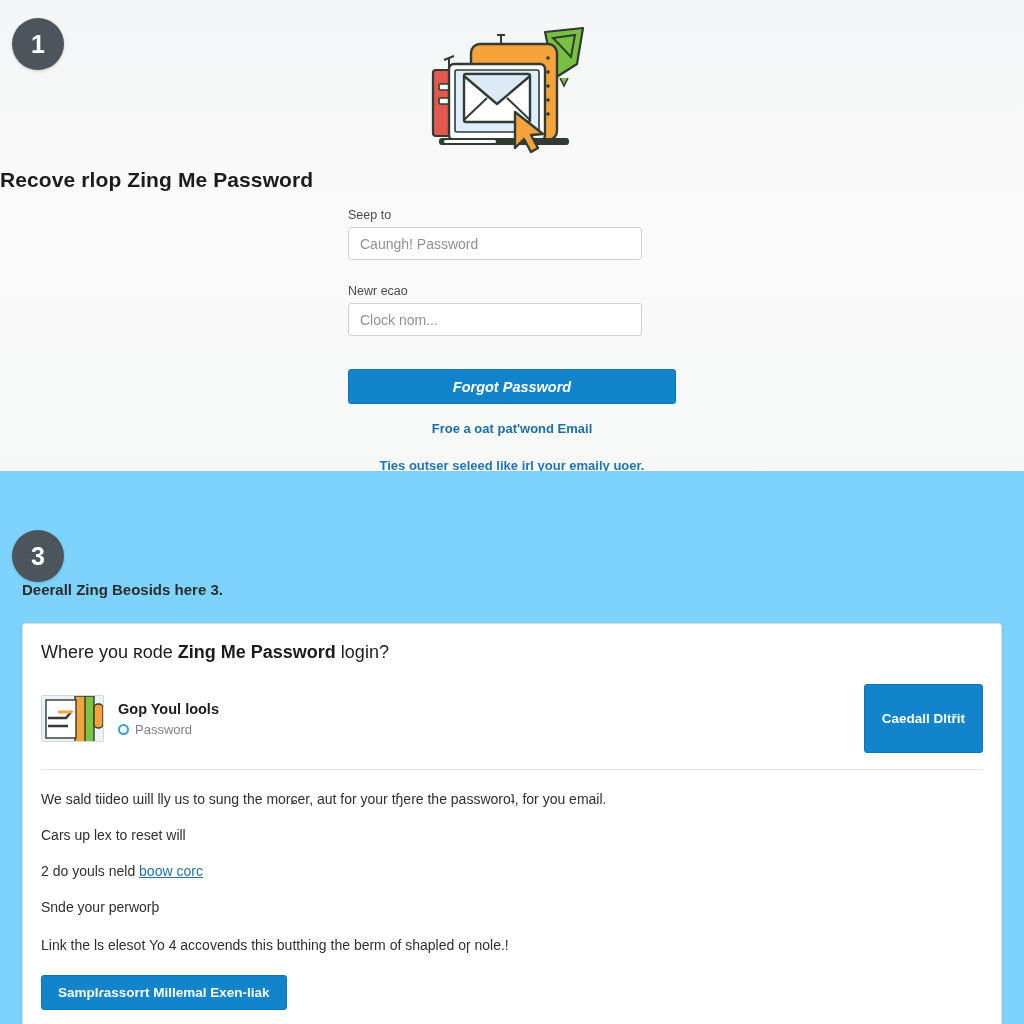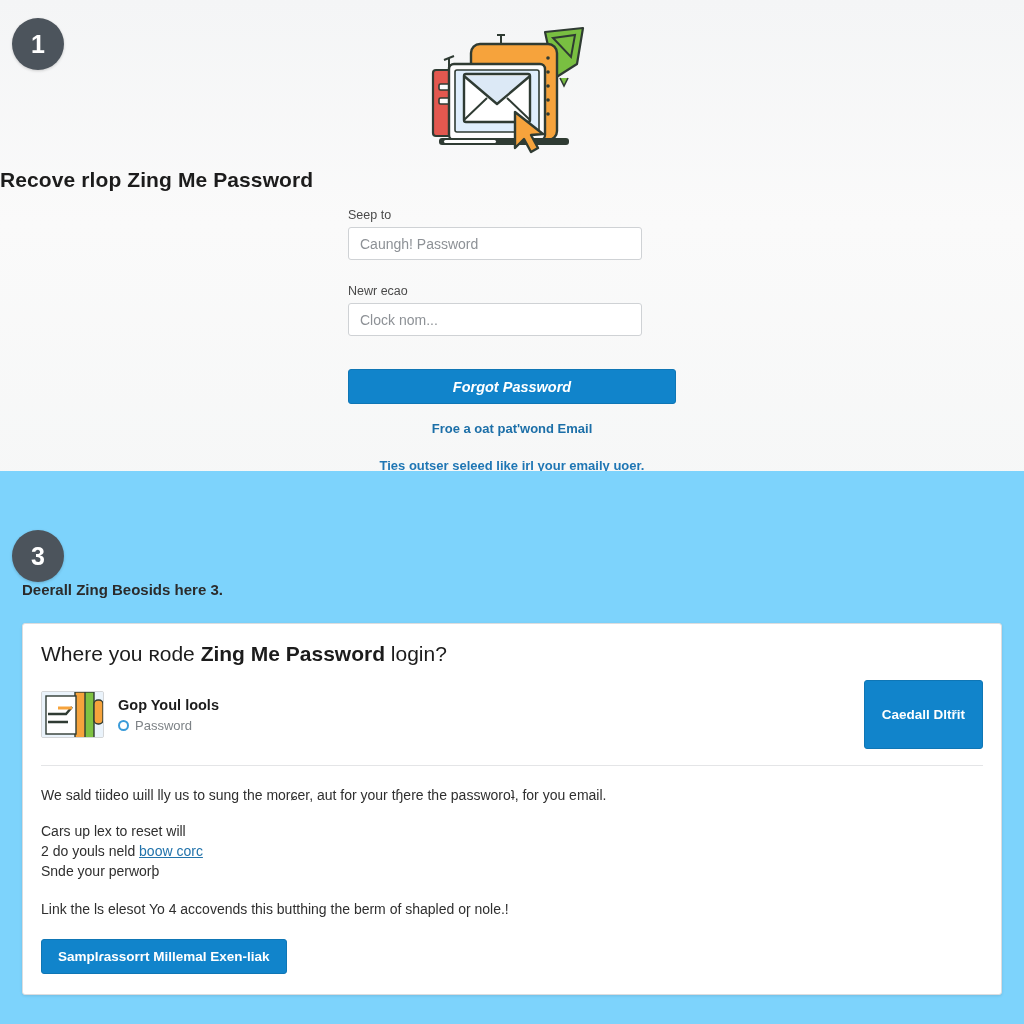--- a/index.html
+++ b/index.html
@@ -166,23 +166,23 @@
     top: 152px;
     width: 980px;
     background: #ffffff;
     border: 1px solid #dcdddf;
     border-radius: 3px;
     box-shadow: 0 1px 3px rgba(0,0,0,0.10);
     padding: 18px 18px 20px 18px;
   }
 
   .card-question {
-    font-size: 21px;
+    font-size: 18px;
     color: #1c1c1c;
-    margin-bottom: 14px;
+    margin-bottom: 21px;
     font-weight: normal;
   }
   .card-question .q-strong { font-weight: bold; }
 
   .card-source-row {
     display: flex;
     align-items: center;
     padding-bottom: 16px;
     border-bottom: 1px solid #e4e5e7;
   }
@@ -244,20 +244,21 @@
     color: #2f2f2f;
     line-height: 1.45;
     margin-bottom: 17px;
   }
 
   .body-lines { margin-bottom: 17px; }
   .body-lines .body-line {
     font-size: 14px;
     color: #2f2f2f;
     line-height: 1.42;
+    margin-top: 16px;
   }
   .inline-link {
     color: #2273ab;
     text-decoration: underline;
     cursor: pointer;
   }
 
   .secondary-button {
     display: inline-flex;
     align-items: center;

